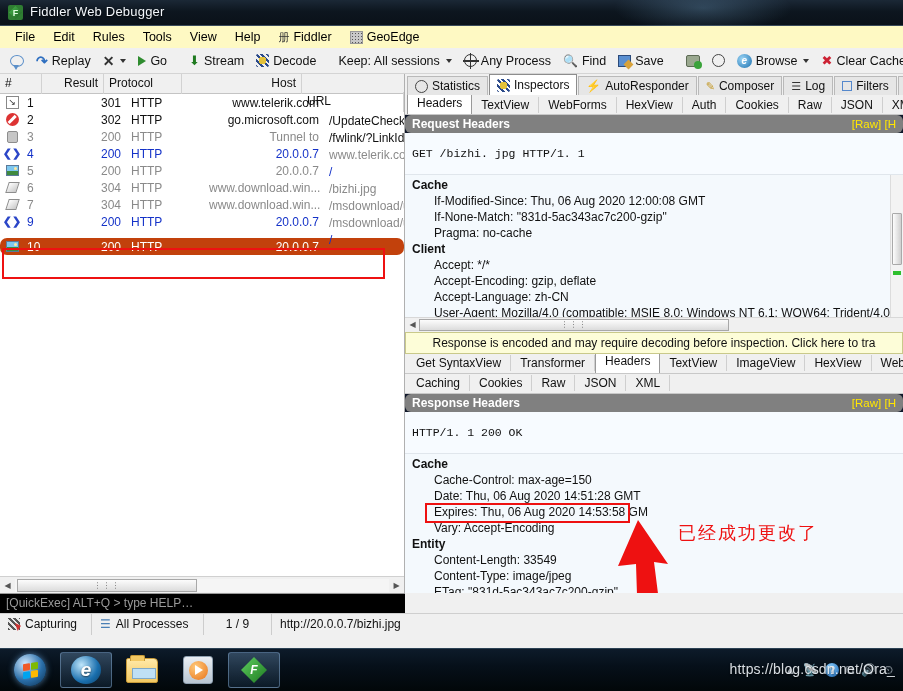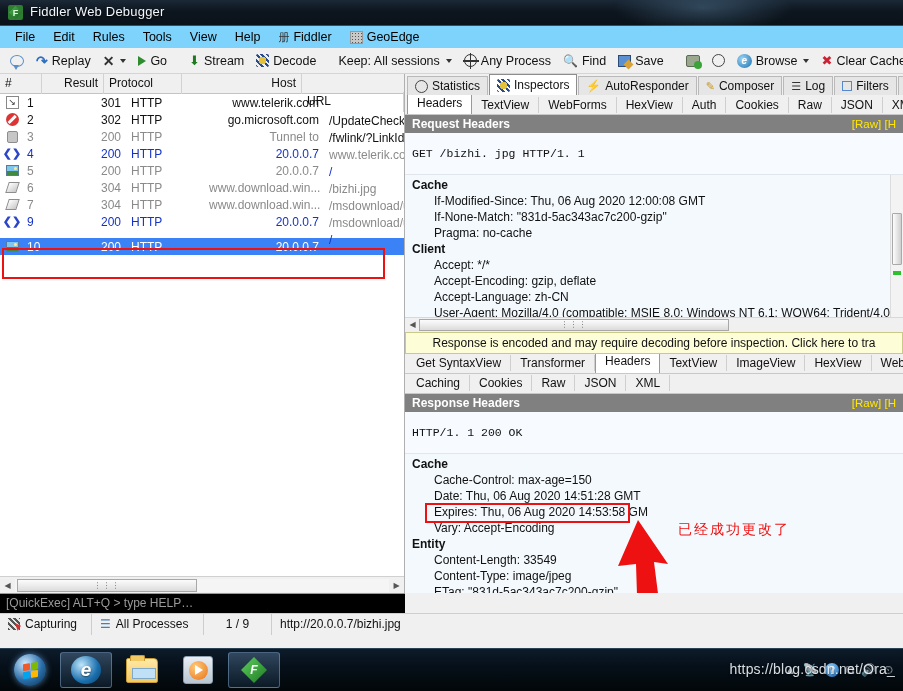--- a/index.html
+++ b/index.html
@@ -46,21 +46,21 @@
 
   
   #app {
     position:absolute; left:0; top:26px; width:903px; height:622px;
     background:#f0f0f0;
   }
 
   
   #menubar {
     height:22px; display:flex; align-items:center;
-    padding-left:6px; background:#7dd3fc; gap:0px;
+    padding-left:6px; background:#fef9c3; gap:0px;
   }
   #menubar .mi {
     padding:2px 9px; font-size:12.5px; color:#000; white-space:nowrap;
     display:flex; align-items:center; gap:4px;
   }
   .geo-ic {
     width:13px;height:13px; background:#c8c8c8;
     display:inline-block;
     background-image: radial-gradient(circle, #555 1px, transparent 1px);
     background-size:3px 3px;
@@ -129,21 +129,21 @@
   .c-res  { width:62px; text-align:right; }
   .c-prot { width:78px; }
   .c-host { width:120px; text-align:right; }
   .c-url  { flex:1;margin-top:36px; }
 
   #rows { flex:1; overflow:hidden; position:relative; }
   .row {
     display:flex; height:17px; align-items:center; font-size:12px; white-space:nowrap;
   }
   .row .cell { padding:0 5px; overflow:hidden; }
-  .row.sel { background:#3b82f6; color:#fff; }
+  .row.sel { background:#c2410c; color:#fff;border-radius:7px; }
   .row .ico { width:16px; margin-left:4px; margin-right:2px; flex:none;
     display:flex; align-items:center; justify-content:center; }
   .row .c-num  { width:42px; }
   .row .c-res  { width:62px; text-align:right; }
   .row .c-prot { width:78px; }
   .row .c-host { width:120px; text-align:right; }
   .row .c-url  { flex:1; }
   .gray { color:#8a8a8a; }
   .blue { color:#1432c8; }
   .blk  { color:#111; }
@@ -199,21 +199,21 @@
   .subtabs .st {
     padding:1px 9px; font-size:12px; color:#111;
     border-right:1px solid #cfcfcf; height:16px; line-height:15px;
   }
   .subtabs .st.active {
     background:#fff; border:1px solid #999; height:24px; line-height:16px;
   }
 
   .panelbar {
     background:#808080; color:#fff; font-weight:bold; font-size:12px;
-    padding:2px 7px; display:flex; justify-content:space-between; align-items:center;
+    padding:2px 7px; display:flex; justify-content:space-between; align-items:center;border-radius:6px;
   }
   .panelbar .raws { color:#ffe600; font-weight:normal; font-size:11.5px; }
 
   .reqline {
     background:#f7fbff; font-family:"Liberation Mono", monospace; font-size:11.5px;
     padding:14px 7px; color:#111; border-bottom:1px solid #e0e6ec;
   }
 
   .hdrbody {
     background:#f4f9fd; flex:1; overflow:hidden; position:relative;
@@ -248,21 +248,21 @@
   }
 
   
   #respwrap { position:relative; flex:1; overflow:hidden; }
   #cc-box {
     position:absolute; left:20px; top:49px; width:205px; height:20px;
     border:2.5px solid #ee1111; z-index:6; pointer-events:none;
   }
   #anno-text {
     position:absolute; left:273px; top:67px; z-index:7;
-    color:#ee1111; font-size:14px; letter-spacing:2px; white-space:nowrap;
+    color:#ee1111; font-size:18px; letter-spacing:2px; white-space:nowrap;
     font-family:Liberation Serif, serif;
   }
   #anno-arrow { position:absolute; left:205px; top:66px; z-index:7; }
 
   
   #quickexec {
     height:20px; background:#000; color:#9a9a9a; font-size:12px;
     padding:2px 6px; border-top:1px solid #999; width:405px;
   }
   #statusbar {

